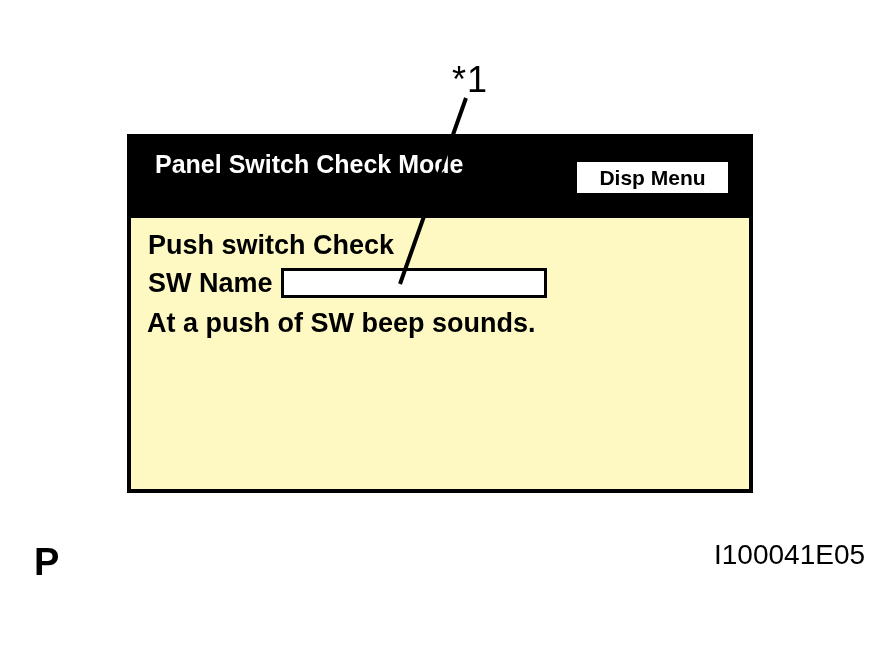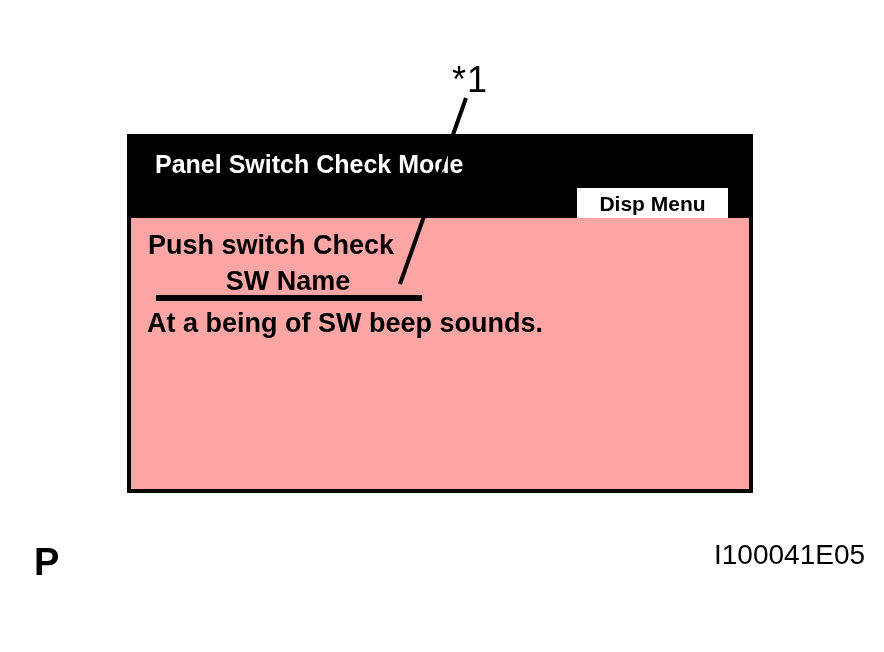--- a/index.html
+++ b/index.html
@@ -74,48 +74,46 @@
     height: 31px;
     background: #ffffff;
     color: #000000;
     display: flex;
     align-items: center;
     justify-content: center;
     font-size: 21px;
     font-weight: 700;
     line-height: 1;
     cursor: pointer;
-    margin-top: 26px;
   }
   .screen-body {
     position: relative;
     width: 100%;
     height: 271px;
-    background: #fca5a5;
+    background: #fef9c3;
   }
   .body-line {
     position: absolute;
     font-size: 27px;
     font-weight: 700;
     line-height: 1;
     white-space: nowrap;
   }
   .check-title { left: 17px; top: 14px; }
   .sw-row {
     position: absolute;
     left: 17px;
     top: 50px;
     display: flex;
     align-items: center;
     height: 30px;
     font-size: 27px;
     font-weight: 700;
     line-height: 1;
     white-space: nowrap;
-    flex-direction: column;
   }
   .sw-name-box {
     width: 266px;
     height: 30px;
     border: 3px solid #000000;
     background: #ffffff;
     margin: 0 6px 0 8px;
     font-size: 22px;
     font-weight: 700;
     display: flex;
@@ -162,21 +160,21 @@
     </div>
 
     <div class="screen-body">
       <div class="body-line check-title">Push switch Check</div>
 
       <div class="sw-row">
         <span>SW Name</span>
         <span class="sw-name-box"></span>
       </div>
 
-      <div class="body-line beep-note">At a being of SW beep sounds.</div>
+      <div class="body-line beep-note">At a push of SW beep sounds.</div>
     </div>
 
   </div>
 
   <div class="footer-letter">P</div>
 
   <div class="figure-code">I100041E05</div>
 
 </div>
 

